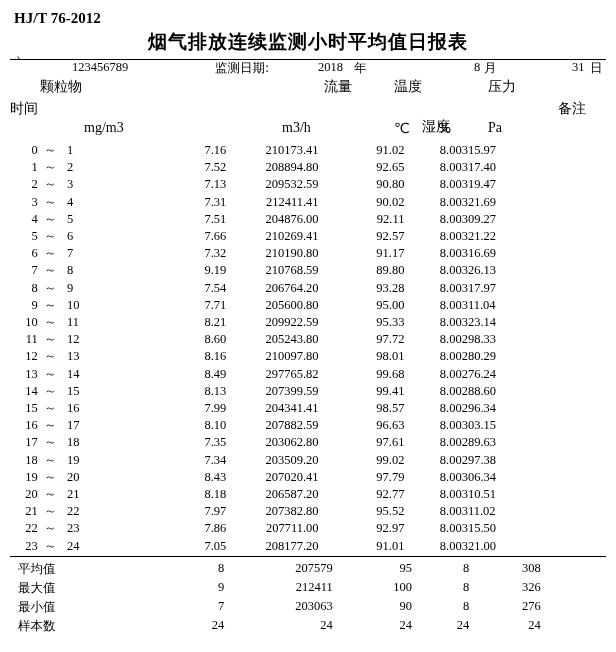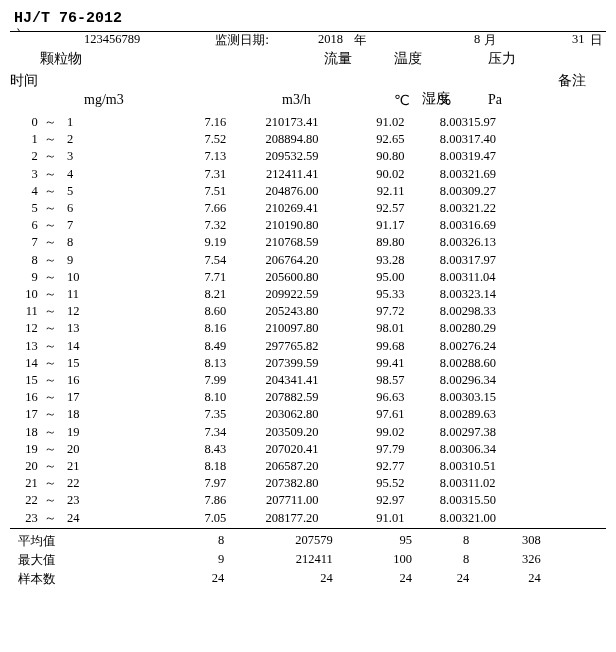--- a/index.html
+++ b/index.html
@@ -15,21 +15,21 @@
     overflow: hidden;
   }
   .page {
     position: relative;
     width: 616px;
     height: 652px;
     box-sizing: border-box;
     padding: 6px 10px 0 10px;
   }
   .std-code {
-    font-family: Liberation Mono, monospace;
+    font-family: Liberation Serif, serif;
     font-size: 15px;
     font-weight: bold;
     margin-left: 4px;
     margin-top: 4px;
     letter-spacing: 0px;
   }
   .title {
     text-align: center;
     font-size: 19px;
     font-weight: bold;
@@ -110,27 +110,28 @@
   .s-pres { width: 70px; text-align: right; font-family: "Liberation Serif", serif; padding-right: 8px !important;}
   .s-rem { width: 56px; }
 </style>
 </head>
 <body>
 
 <div class="page">
 
   <div class="std-code">HJ/T 76-2012</div>
 
+  <div class="title">烟气排放连续监测小时平均值日报表</div>
 
   <div class="rule"></div>
 
 
   <div class="meta-row" style="height:18px;">
     <span class="abs small" style="left:6px;top:-4px;">`</span>
-    <span class="abs mono" style="left:74px;top:0;">123456789</span>
+    <span class="abs mono" style="left:62px;top:0;">123456789</span>
     <span class="abs" style="left:205px;top:0;">监测日期:</span>
     <span class="abs mono" style="left:308px;top:0;">2018</span>
     <span class="abs" style="left:344px;top:0;">年</span>
     <span class="abs mono" style="left:464px;top:0;">8</span>
     <span class="abs" style="left:474px;top:0;">月</span>
     <span class="abs mono" style="left:562px;top:0;">31</span>
     <span class="abs" style="left:580px;top:0;">日</span>
   </div>
 
   <div class="hdr-block">
@@ -461,20 +462,29 @@
         <tr>
           <td class="s-label">最大值</td>
           <td class="s-pm">9</td>
           <td class="s-flow">212411</td>
           <td class="s-temp">100</td>
           <td class="s-hum">8</td>
           <td class="s-pres">326</td>
           <td class="s-rem"></td>
         </tr>
         <tr>
+          <td class="s-label">最小值</td>
+          <td class="s-pm">7</td>
+          <td class="s-flow">203063</td>
+          <td class="s-temp">90</td>
+          <td class="s-hum">8</td>
+          <td class="s-pres">276</td>
+          <td class="s-rem"></td>
+        </tr>
+        <tr>
           <td class="s-label">样本数</td>
           <td class="s-pm">24</td>
           <td class="s-flow">24</td>
           <td class="s-temp">24</td>
           <td class="s-hum">24</td>
           <td class="s-pres">24</td>
           <td class="s-rem"></td>
         </tr>
       </tbody>
   </table>

